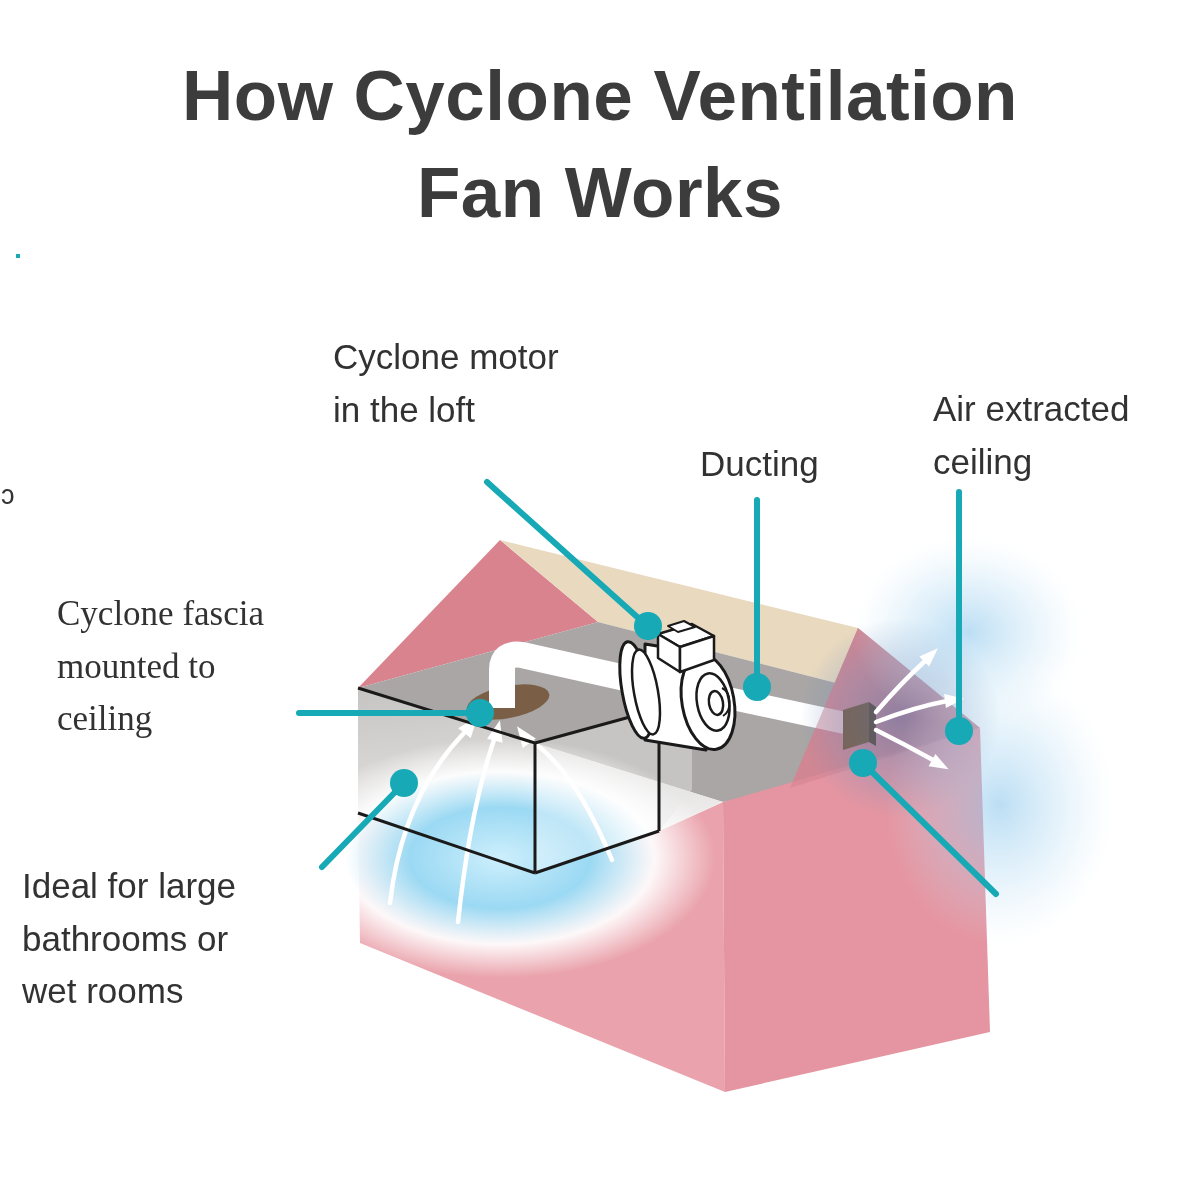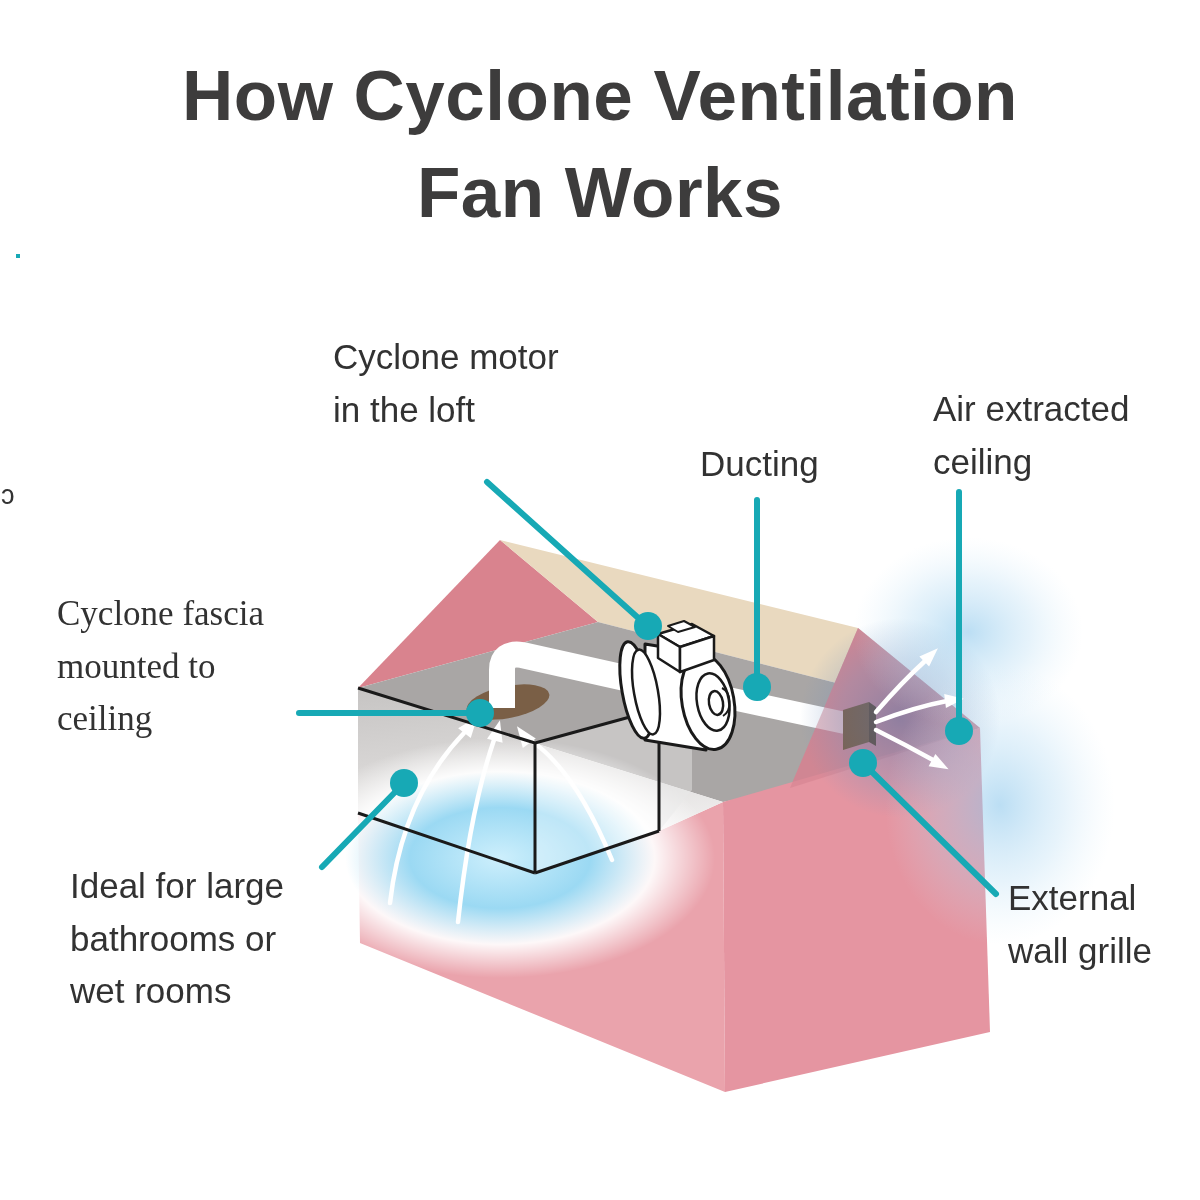--- a/index.html
+++ b/index.html
@@ -14,21 +14,21 @@
     color:var(--title-color,#3d3c3c);white-space:pre-line;letter-spacing:0.5px;
   }
   .label{
     position:absolute;font-size:35px;line-height:1.5;font-weight:400;
     color:var(--label-color,#323232);white-space:pre-line;
   }
   .lbl-motor{left:333px;top:331px;}
   .lbl-ducting{left:700px;top:438px;}
   .lbl-air{left:933px;top:383px;}
   .lbl-fascia{left:57px;top:588px;font-family:Liberation Serif, serif;}
-  .lbl-ideal{left:22px;top:860px;margin-left:48px;}
+  .lbl-ideal{left:22px;top:860px;}
   .lbl-external{left:1008px;top:872px;}
   .edge-glyph{position:absolute;left:1px;top:480px;font-size:27px;color:#333;}
   .edge-dot{position:absolute;left:16px;top:254px;width:4px;height:4px;background:var(--teal,#17a9b5);}
   
   .teal-line{stroke:var(--teal,#17a9b5);stroke-width:6;fill:none;stroke-linecap:round;}
   .teal-dot{fill:var(--teal,#17a9b5);}
   .gable{fill:var(--gable,#d9838e);}
   .gable-inner{fill:#cf8d99;}
   .tan{fill:var(--tan,#e9d9bf);}
   .floor{fill:var(--floor,#a9a6a5);}
@@ -182,18 +182,16 @@
 in the loft</div>
   <div class="label lbl-ducting">Ducting</div>
   <div class="label lbl-air">Air extracted
 ceiling</div>
   <div class="label lbl-fascia">Cyclone fascia
 mounted to
 ceiling</div>
   <div class="label lbl-ideal">Ideal for large
 bathrooms or
 wet rooms</div>
-  <div class="label lbl-external">External
-wall grille</div>
 
   <div class="edge-glyph">ɔ</div>
   <div class="edge-dot"></div>
 </div>
 
 </body></html>

